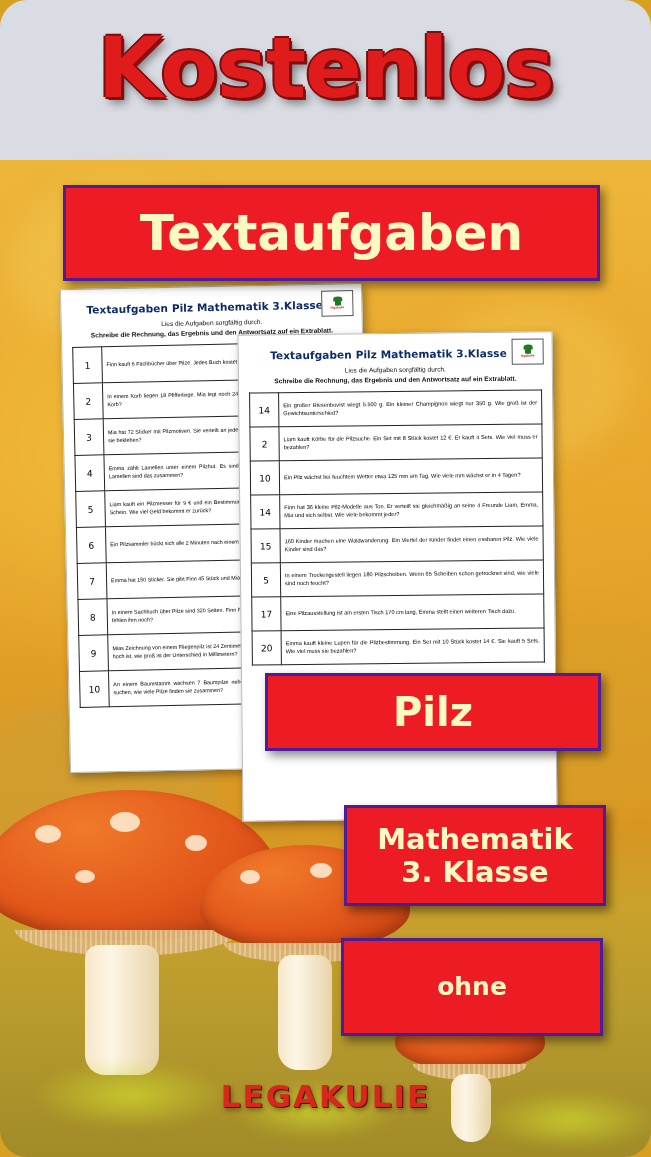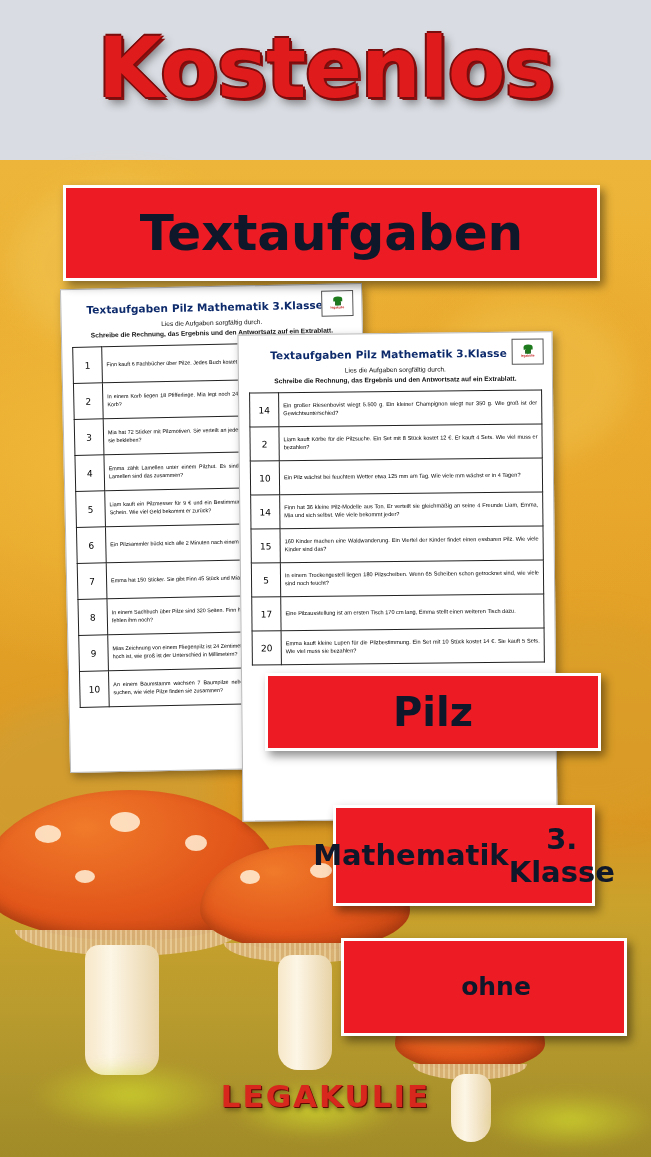--- a/index.html
+++ b/index.html
@@ -13,20 +13,21 @@
     overflow: hidden;
     position: relative;
     background: #d8a020;
   }
   #poster {
     position: absolute;
     inset: 0;
     width: 651px;
     height: 1157px;
     overflow: hidden;
+    border-radius: 27px;
   }
 
   
   .bg-top {
     position: absolute;
     left: 0; top: 0;
     width: 651px; height: 160px;
     background: #d9dce2;
   }
   .bg-mid {
@@ -102,55 +103,54 @@
     line-height: 1;
   }
   .kostenlos::after {
     content: "";
   }
 
   
   .banner {
     position: absolute;
     background: #ed1c24;
-    border: 3px solid #ffffff;
+    border: 3px solid #4c1d95;
     box-shadow: 4px 5px 9px rgba(0,0,0,.45);
     display: flex;
     align-items: center;
     justify-content: center;
     text-align: center;
-    color: #0f172a;
+    color: #fef9c3;
     font-family: "DejaVu Sans", sans-serif;
     font-weight: bold;
   }
   #banner-textaufgaben {
     left: 63px; top: 185px;
     width: 531px; height: 90px;
     font-size: 50px;
     letter-spacing: 0px;
   }
   #banner-pilz {
     left: 265px; top: 673px;
     width: 330px; height: 72px;
     font-size: 40px;
   }
   #banner-mathematik {
-    left: 333px; top: 805px;
+    left: 344px; top: 805px;
     width: 256px; height: 95px;
     font-size: 29px;
     line-height: 1.12;
-    flex-direction: row;
+    flex-direction: column;
   }
   #banner-ohne {
     left: 341px; top: 938px;
     width: 256px; height: 92px;
     font-size: 25px;
     line-height: 1.15;
     flex-direction: column;
-    padding-left: 24px;
   }
   .banner span { display: block; }
 
   
   .legakulie {
     position: absolute;
     left: 0; top: 1078px;
     width: 651px;
     text-align: center;
     font-family: "DejaVu Sans", sans-serif;

